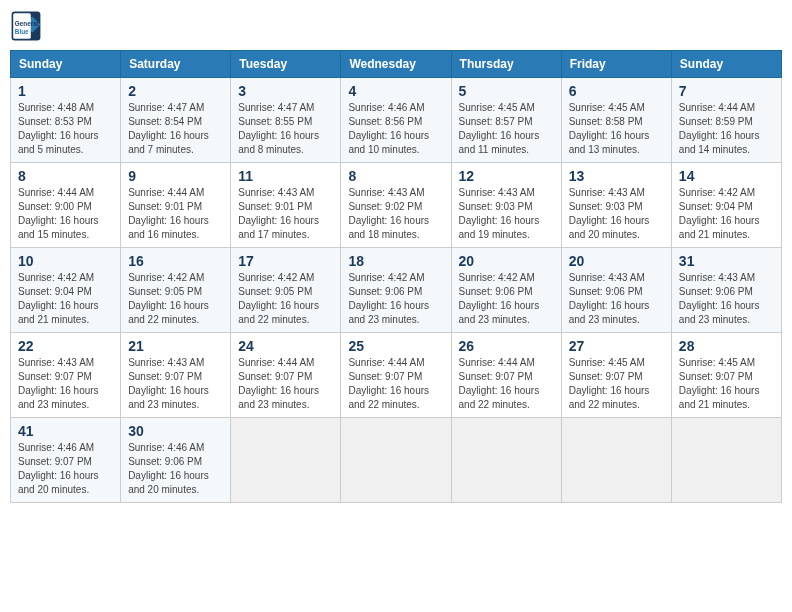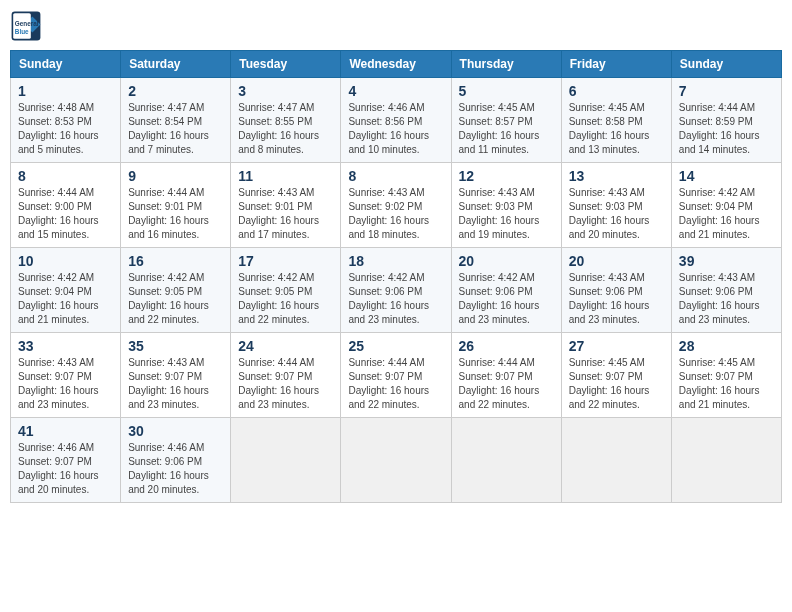--- a/index.html
+++ b/index.html
@@ -288,39 +288,39 @@
       </td>
         <td>
         <span class="day-number">20</span>
         <div class="day-info">
           Sunrise: 4:43 AM<br>
           Sunset: 9:06 PM<br>
           Daylight: 16 hours and 23 minutes.
         </div>
       </td>
         <td>
-        <span class="day-number">39</span>
+        <span class="day-number">31</span>
         <div class="day-info">
           Sunrise: 4:43 AM<br>
           Sunset: 9:06 PM<br>
           Daylight: 16 hours and 23 minutes.
         </div>
       </td>
       </tr>
       <tr>
         <td>
-        <span class="day-number">33</span>
-        <div class="day-info">
-          Sunrise: 4:43 AM<br>
-          Sunset: 9:07 PM<br>
-          Daylight: 16 hours and 23 minutes.
-        </div>
-      </td>
-        <td>
-        <span class="day-number">35</span>
+        <span class="day-number">22</span>
+        <div class="day-info">
+          Sunrise: 4:43 AM<br>
+          Sunset: 9:07 PM<br>
+          Daylight: 16 hours and 23 minutes.
+        </div>
+      </td>
+        <td>
+        <span class="day-number">21</span>
         <div class="day-info">
           Sunrise: 4:43 AM<br>
           Sunset: 9:07 PM<br>
           Daylight: 16 hours and 23 minutes.
         </div>
       </td>
         <td>
         <span class="day-number">24</span>
         <div class="day-info">
           Sunrise: 4:44 AM<br>

